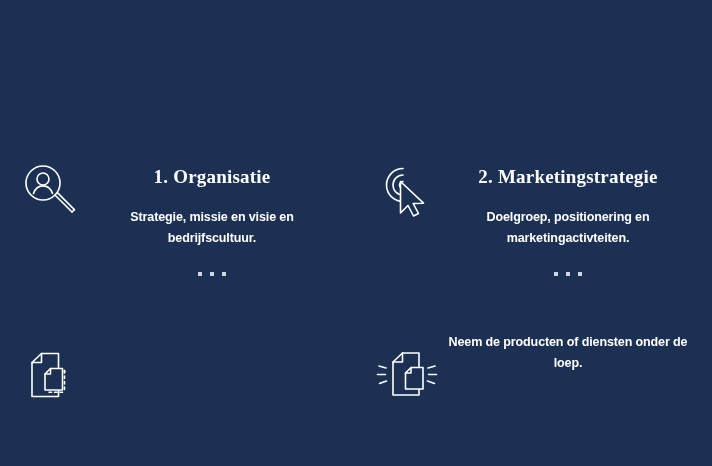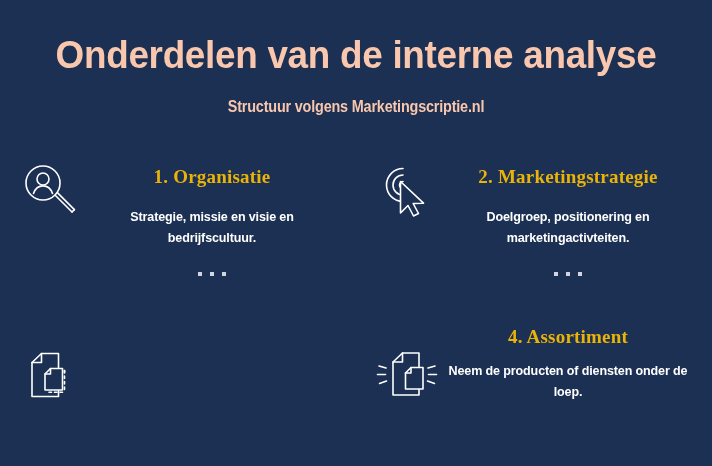--- a/index.html
+++ b/index.html
@@ -95,21 +95,21 @@
     width: 268px;
     text-align: center;
   }
 
   .item-title {
     margin: 0;
     padding-top: 18px;
     font-family: "Liberation Serif", serif;
     font-weight: bold;
     font-size: 19px;
-    color: #eab308;
+    color: #ffffff;
     line-height: 1.12;
     letter-spacing: 0.2px;
   }
   .cell.row2 .item-title {
     padding-top: 8px;
   }
   .item-desc {
     margin: 0;
     padding-top: 20px;
     font-family: "Liberation Sans", sans-serif;
@@ -135,24 +135,20 @@
     height: 4px;
     margin: 0 4px;
     background: #cfd6e2;
   }
 </style>
 </head>
 <body>
 
 <div class="poster">
 
-  <div class="header">
-    <h1 class="title">Onderdelen van de interne analyse</h1>
-    <p class="subtitle">Structuur volgens Marketingscriptie.nl</p>
-  </div>
 
   <div class="grid">
 
     <div class="cell row1">
       <div class="cell-inner">
         <div class="icon-wrap">
           <svg viewBox="0 0 66 66" fill="none" stroke="#ffffff" stroke-width="1.6" stroke-linecap="round" stroke-linejoin="round">
             <circle cx="25" cy="25" r="17"></circle>
             <circle cx="25" cy="21" r="6"></circle>
             <path d="M15.5 35.5c1.8-5.2 5.4-7.6 9.5-7.6s7.7 2.4 9.5 7.6"></path>
@@ -217,20 +213,19 @@
             <path d="M37 21.5 L37 27 L31.5 27"></path>
             <line x1="5" y1="20" x2="12" y2="22"></line>
             <line x1="3.5" y1="28.5" x2="11.5" y2="28.5"></line>
             <line x1="5.5" y1="37.5" x2="12.5" y2="35"></line>
             <line x1="61" y1="20" x2="54" y2="22"></line>
             <line x1="62.5" y1="28.5" x2="54.5" y2="28.5"></line>
             <line x1="60.5" y1="37.5" x2="53.5" y2="35"></line>
           </svg>
         </div>
         <div class="text-col">
-          <h2 class="item-title">4. Assortiment</h2>
           <p class="item-desc">Neem de producten of diensten onder de loep.</p>
         </div>
       </div>
     </div>
 
   </div>
 </div>
 
 </body></html>

